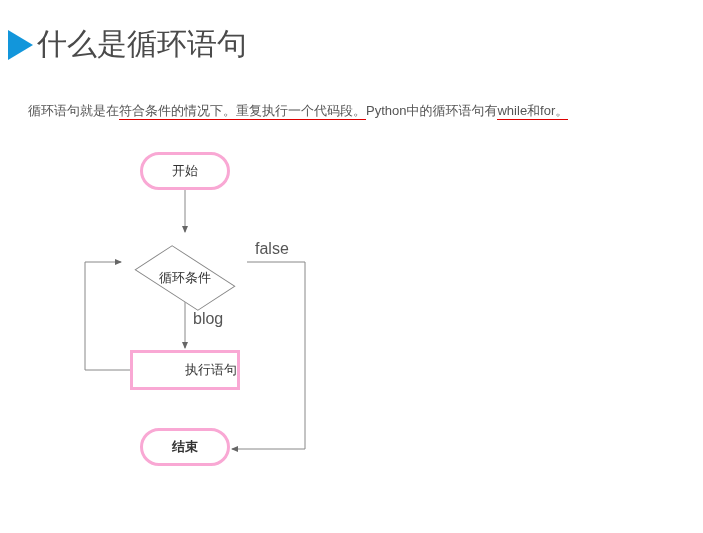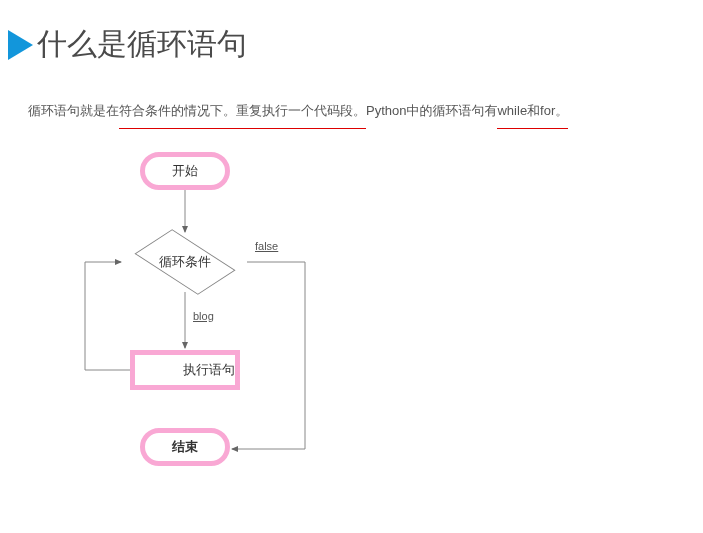--- a/index.html
+++ b/index.html
@@ -29,31 +29,31 @@
       font-weight: normal;
     }
     .desc {
       font-size: 13px;
       color: #555;
       padding: 28px 18px 10px 28px;
       line-height: 1.6;
     }
     .underline-red {
       border-bottom: 1px solid #d00;
-      padding-bottom: 10px;
+      padding-bottom: 1px;
     }
     .diagram {
       position: relative;
       width: 703px;
       height: 380px;
     }
     .node {
       position: absolute;
       background: #fff;
-      border: 5px solid #f9a8d4;
+      border: 3px solid #f9a8d4;
       display: flex;
       align-items: center;
       justify-content: center;
       font-size: 13px;
       color: #333;
     }
     .terminator {
       width: 90px;
       height: 38px;
       border-radius: 19px;
@@ -82,23 +82,22 @@
       position: absolute;
       width: 100%;
       text-align: center;
       top: 50%;
       transform: translateY(-50%);
       font-size: 13px;
       color: #333;
     }
     .edge-label {
       position: absolute;
-      font-size: 11px;
+      font-size: 16px;
       color: #555;
-      text-decoration: underline;
     }
     .watermark {
       position: absolute;
       font-size: 14px;
       color: #bbb;
       font-family: "Courier New", monospace;
       letter-spacing: 0.5px;
     }
     svg.lines {
       position: absolute;
@@ -136,21 +135,21 @@
 
     <polyline points="130,238 85,238 85,130 121,130" fill="none" stroke="#888" stroke-width="1" marker-end="url(#arrow)"></polyline>
 
     <polyline points="247,130 305,130 305,317 232,317" fill="none" stroke="#888" stroke-width="1" marker-end="url(#arrow)"></polyline>
   </svg>
 
   <div class="node terminator" style="left:140px; top:20px;">
     <span>开始</span>
   </div>
 
-  <div class="diamond-wrap" style="left:125px; top:100px;">
+  <div class="diamond-wrap" style="left:125px; top:116px;">
     <div class="diamond-shape"></div>
     <div class="diamond-label">循环条件</div>
   </div>
 
   <div class="edge-label" style="left:255px; top:108px;">false</div>
 
   <div class="edge-label" style="left:193px; top:178px;">blog</div>
 
   <div class="node process" style="left:130px; top:218px;">
     <span>执行语句</span>

